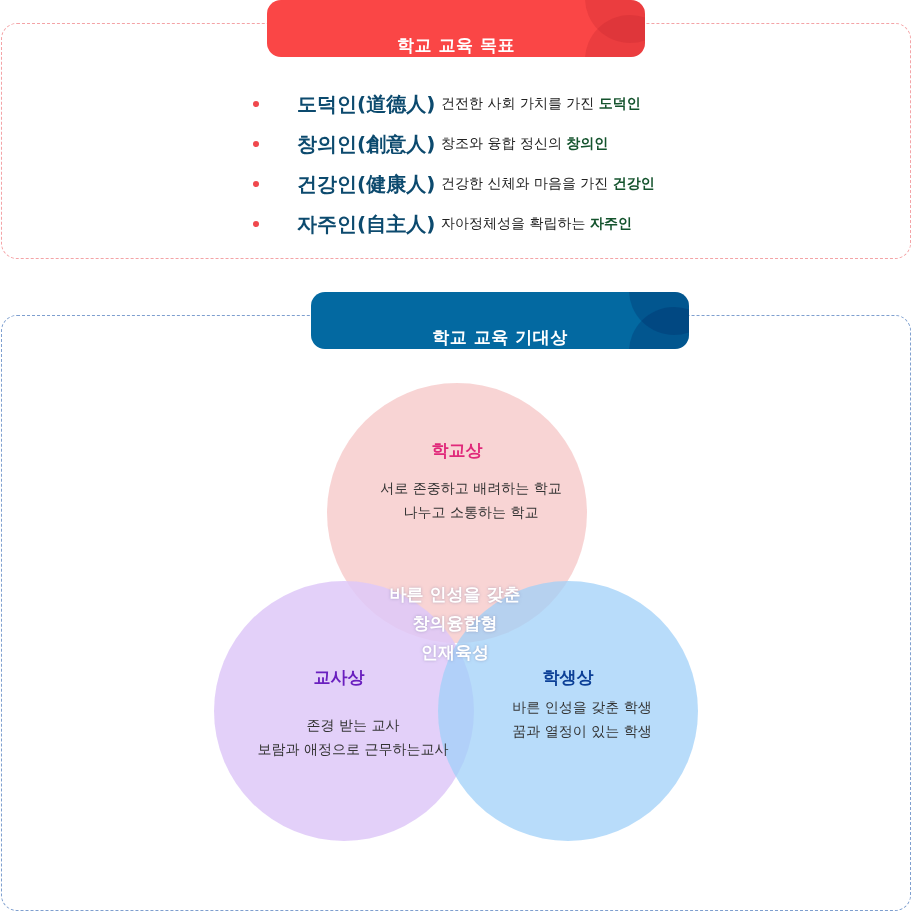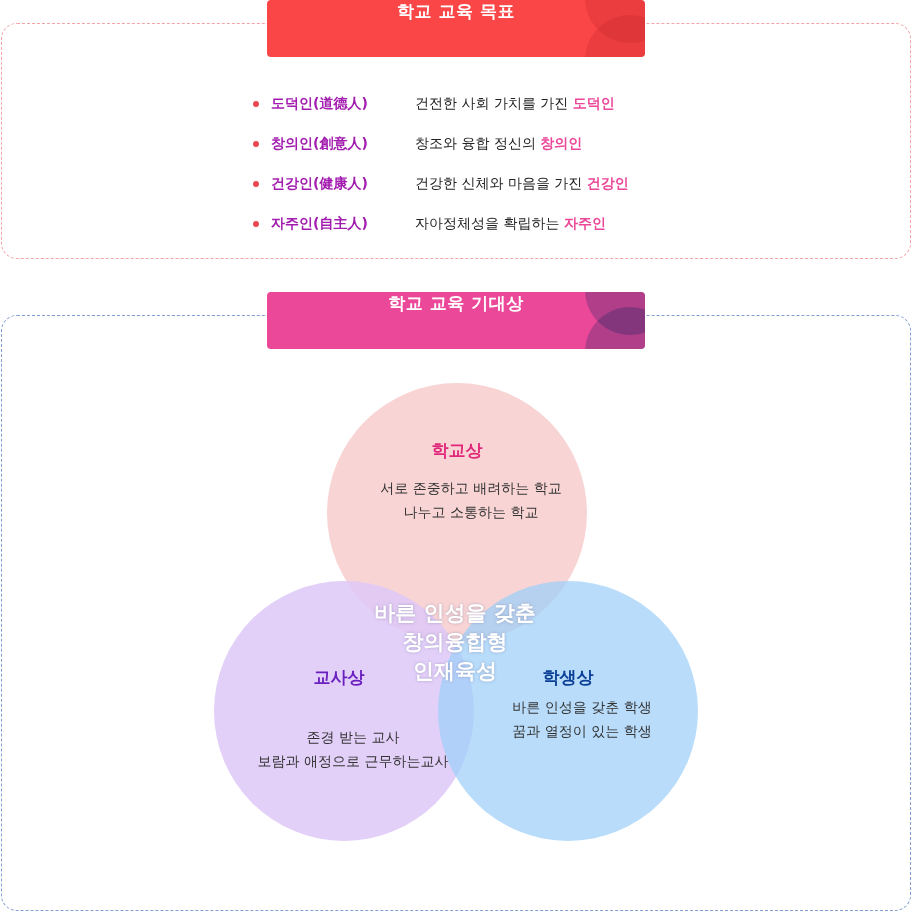--- a/index.html
+++ b/index.html
@@ -5,59 +5,59 @@
   * { box-sizing: border-box; margin: 0; padding: 0; }
   html, body { width: 913px; height: 913px; background: #ffffff; overflow: hidden; }
   body { position: relative; font-family: "DejaVu Sans", "Liberation Sans", sans-serif; color: #222; }
 
   .frame { position: absolute; border-radius: 16px; }
   .frame-red { left: 1px; top: 23px; width: 910px; height: 236px; border: 1px dashed #f4a3a6; }
   .frame-blue { left: 1px; top: 315px; width: 910px; height: 596px; border: 1px dashed #7e9fcf; }
 
   .pill {
     position: absolute; left: 267px; width: 378px; height: 57px;
-    border-radius: 4px; overflow: hidden;
-    display: flex; align-items: flex-start; justify-content: center;
+    border-radius: 14px; overflow: hidden;
+    display: flex; align-items: flex-end; justify-content: center;
     color: #fff; font-weight: bold; font-size: 17px; letter-spacing: 0.5px;
   }
   .pill-red { top: 0; background: #fa4646; }
-  .pill-blue { top: 292px; background: #ec4899; }
+  .pill-blue { top: 292px; background: #0369a1; margin-left: 44px; }
   .pill .deco { position: absolute; border-radius: 50%; }
   .pill-red .deco1 { width: 90px; height: 90px; left: 318px; top: -47px; background: rgba(180,30,40,0.22); }
   .pill-red .deco2 { width: 90px; height: 90px; left: 318px; top: 15px; background: rgba(180,30,40,0.22); }
   .pill-blue .deco1 { width: 90px; height: 90px; left: 318px; top: -47px; background: rgba(0,30,90,0.25); }
   .pill-blue .deco2 { width: 90px; height: 90px; left: 318px; top: 15px; background: rgba(0,30,90,0.25); }
   .pill span.label { position: relative; z-index: 1; }
 
   .goals { position: absolute; left: 253px; top: 84px; }
   .goal-row { display: flex; align-items: center; height: 40px; }
   .goal-row .bullet { width: 6px; height: 6px; border-radius: 50%; background: #f0484d; margin-right: 12px; }
-  .goal-row .term { color: #a21caf; font-size: 14px; font-weight: bold; width: 144px; white-space: nowrap; }
+  .goal-row .term { color: #0c4a6e; font-size: 20px; font-weight: bold; width: 144px; white-space: nowrap; margin-left: 26px; }
   .goal-row .desc { color: #222; font-size: 14px; white-space: nowrap; }
-  .goal-row .desc b { font-weight: bold; color: #ec4899; }
+  .goal-row .desc b { font-weight: bold; color: #14532d; }
 
   .circle { position: absolute; width: 260px; height: 260px; border-radius: 50%; }
   .c-school { left: 327px; top: 383px; background: rgba(245,195,195,0.72); }
   .c-teacher { left: 214px; top: 581px; background: rgba(222,200,248,0.85); }
   .c-student { left: 438px; top: 581px; background: rgba(160,208,248,0.75); }
 
   .ctext { position: absolute; text-align: center; }
   .ctitle { font-weight: bold; font-size: 17px; }
   .cline { font-size: 14px; color: #333; line-height: 24px; margin-left: 28px; }
 
   .t-school { left: 327px; width: 260px; top: 439px; }
   .t-school .ctitle { color: #e0287a; margin-bottom: 14px; }
   .t-teacher { left: 214px; width: 250px; top: 666px; }
-  .t-teacher .ctitle { color: #6a1fbf; margin-bottom: 36px; }
+  .t-teacher .ctitle { color: #6a1fbf; margin-bottom: 24px; }
   .t-student { left: 448px; width: 240px; top: 666px; }
   .t-student .ctitle { color: #0b3f96; margin-bottom: 6px; }
 
   .center-text {
-    position: absolute; left: 330px; width: 250px; top: 599px; text-align: center;
-    color: #fff; font-weight: bold; font-size: 21px; line-height: 29px;
+    position: absolute; left: 330px; width: 250px; top: 580px; text-align: center;
+    color: #fff; font-weight: bold; font-size: 17px; line-height: 29px;
     text-shadow: 0 0 3px rgba(120,120,160,0.55);
   }
 </style>
 </head>
 <body>
 
 <div class="frame frame-red"></div>
 <div class="pill pill-red">
   <span class="deco deco1"></span>
   <span class="deco deco2"></span>

